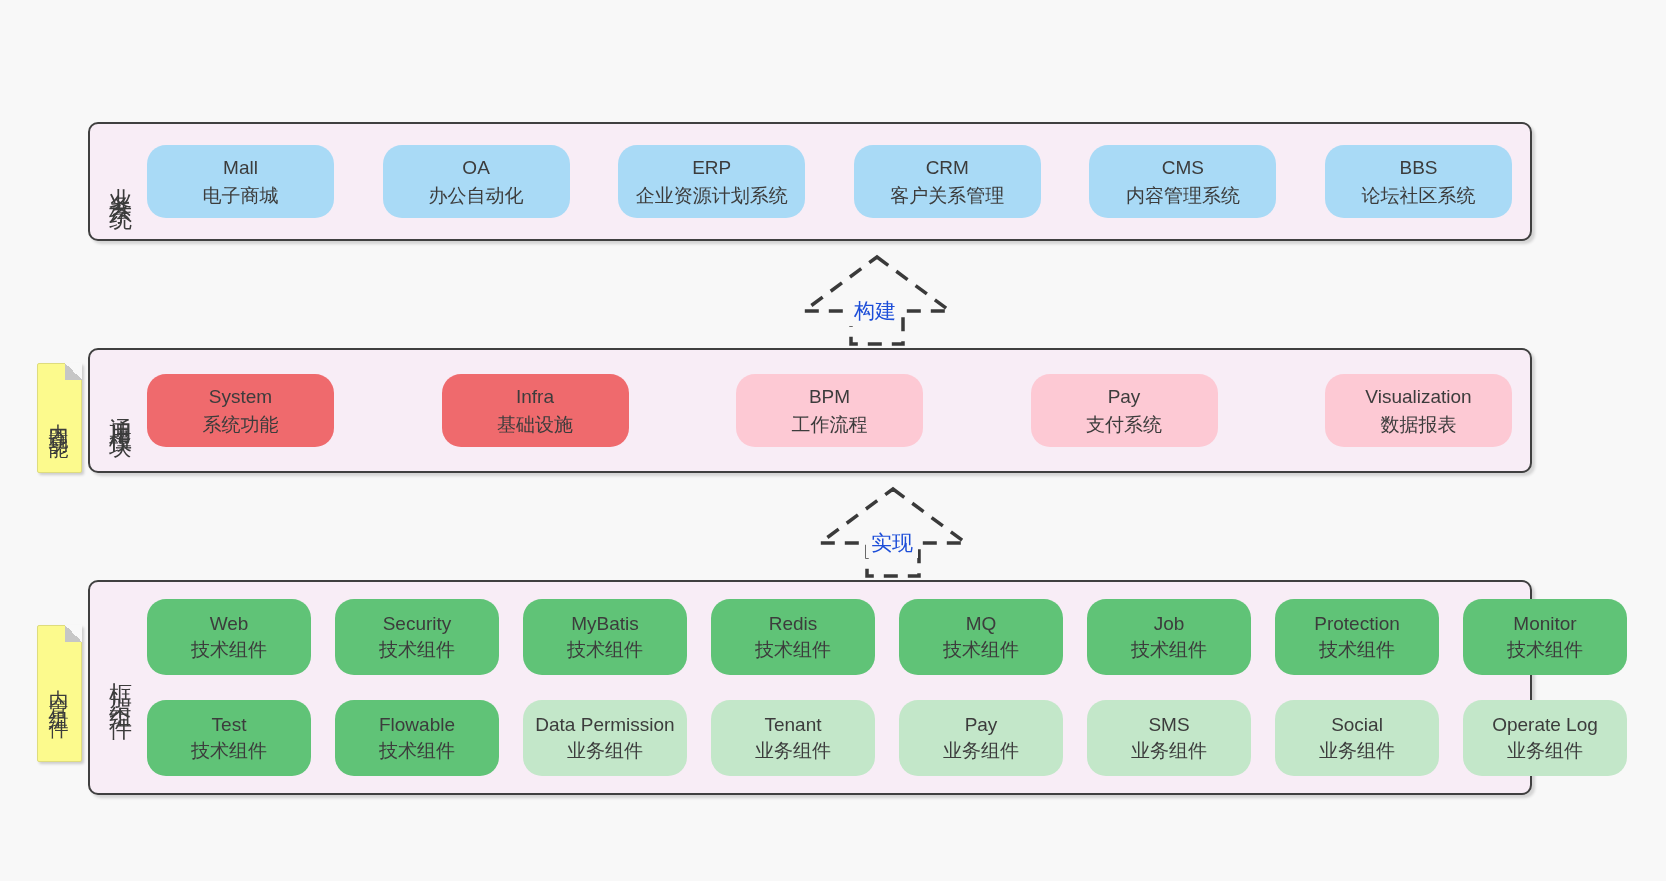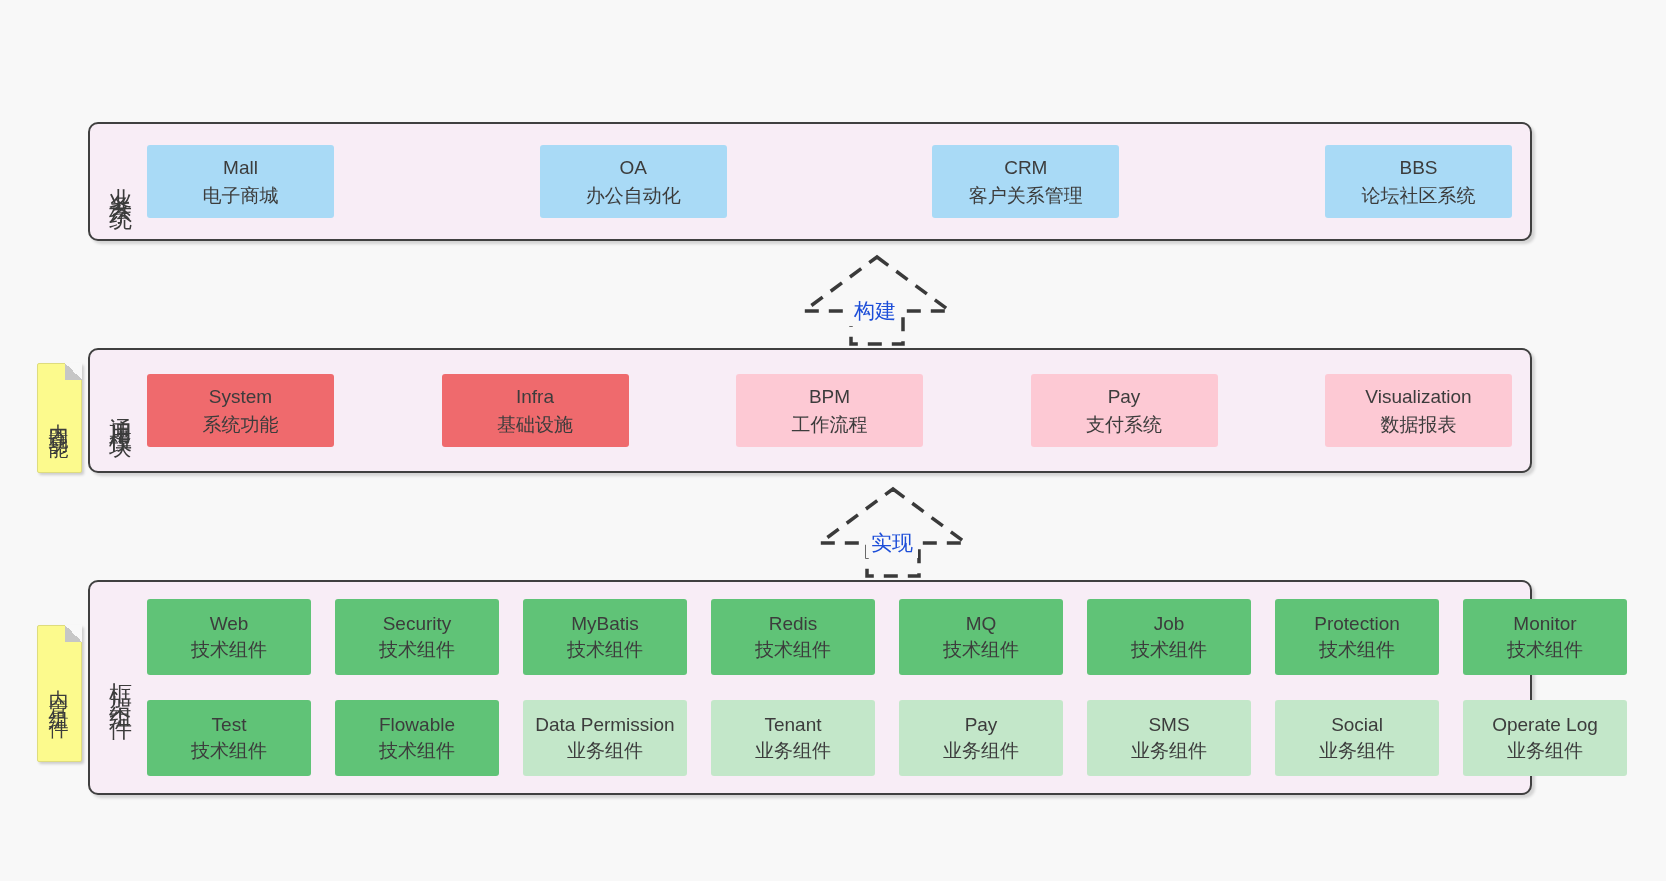--- a/index.html
+++ b/index.html
@@ -27,21 +27,21 @@
   .vlabel{
     writing-mode:vertical-rl; text-orientation:upright;
     font-size:23px; color:var(--text); line-height:40px;
     margin-left:11px; letter-spacing:6px; flex:0 0 40px; text-align:center;
   }
   #sec-components .vlabel{letter-spacing:12px;}
   .row-area{flex:1; padding:0 18px 0 6px;}
   .row{display:flex; justify-content:space-between; align-items:stretch;}
   .rows .row + .row{margin-top:25px;gap:24px;}
   .box{
-    border-radius:3px; display:flex; flex-direction:column;
+    border-radius:19px; display:flex; flex-direction:column;
     justify-content:center; align-items:center; text-align:center;
     font-size:19px; line-height:28px; color:#3c3c3c; padding:4px 6px;
   }
   .wide{width:187px; height:73px;}
   .small{width:164px; height:76px; line-height:26px;}
   .blue{background:var(--blue);}
   .red{background:var(--red);justify-content:center;}
   .pink{background:var(--pink);}
   .green{background:var(--green);}
   .lgreen{background:var(--light-green);}
@@ -80,22 +80,30 @@
     <div class="row">
       <div class="box wide blue">
         <div>Mall</div>
         <div>电子商城</div>
       </div>
       <div class="box wide blue">
         <div>OA</div>
         <div>办公自动化</div>
       </div>
       <div class="box wide blue">
+        <div>ERP</div>
+        <div>企业资源计划系统</div>
+      </div>
+      <div class="box wide blue">
         <div>CRM</div>
         <div>客户关系管理</div>
+      </div>
+      <div class="box wide blue">
+        <div>CMS</div>
+        <div>内容管理系统</div>
       </div>
       <div class="box wide blue">
         <div>BBS</div>
         <div>论坛社区系统</div>
       </div>
     </div>
   </div>
 </section>
 
 <svg class="arrow" style="left:790px; top:254px;" width="174" height="92" viewBox="0 0 174 92">

